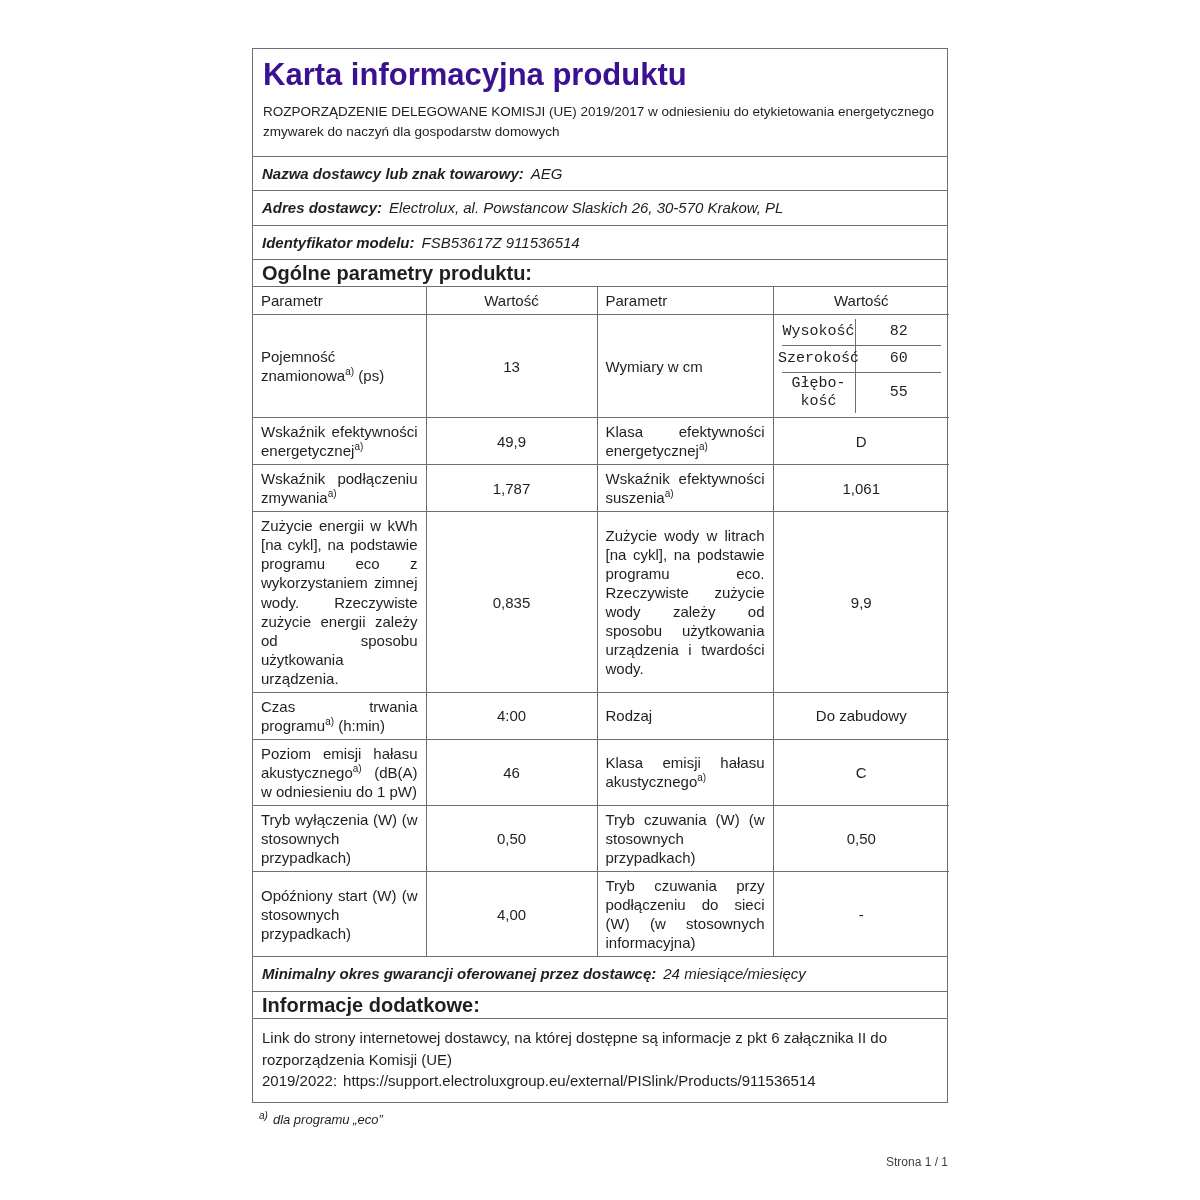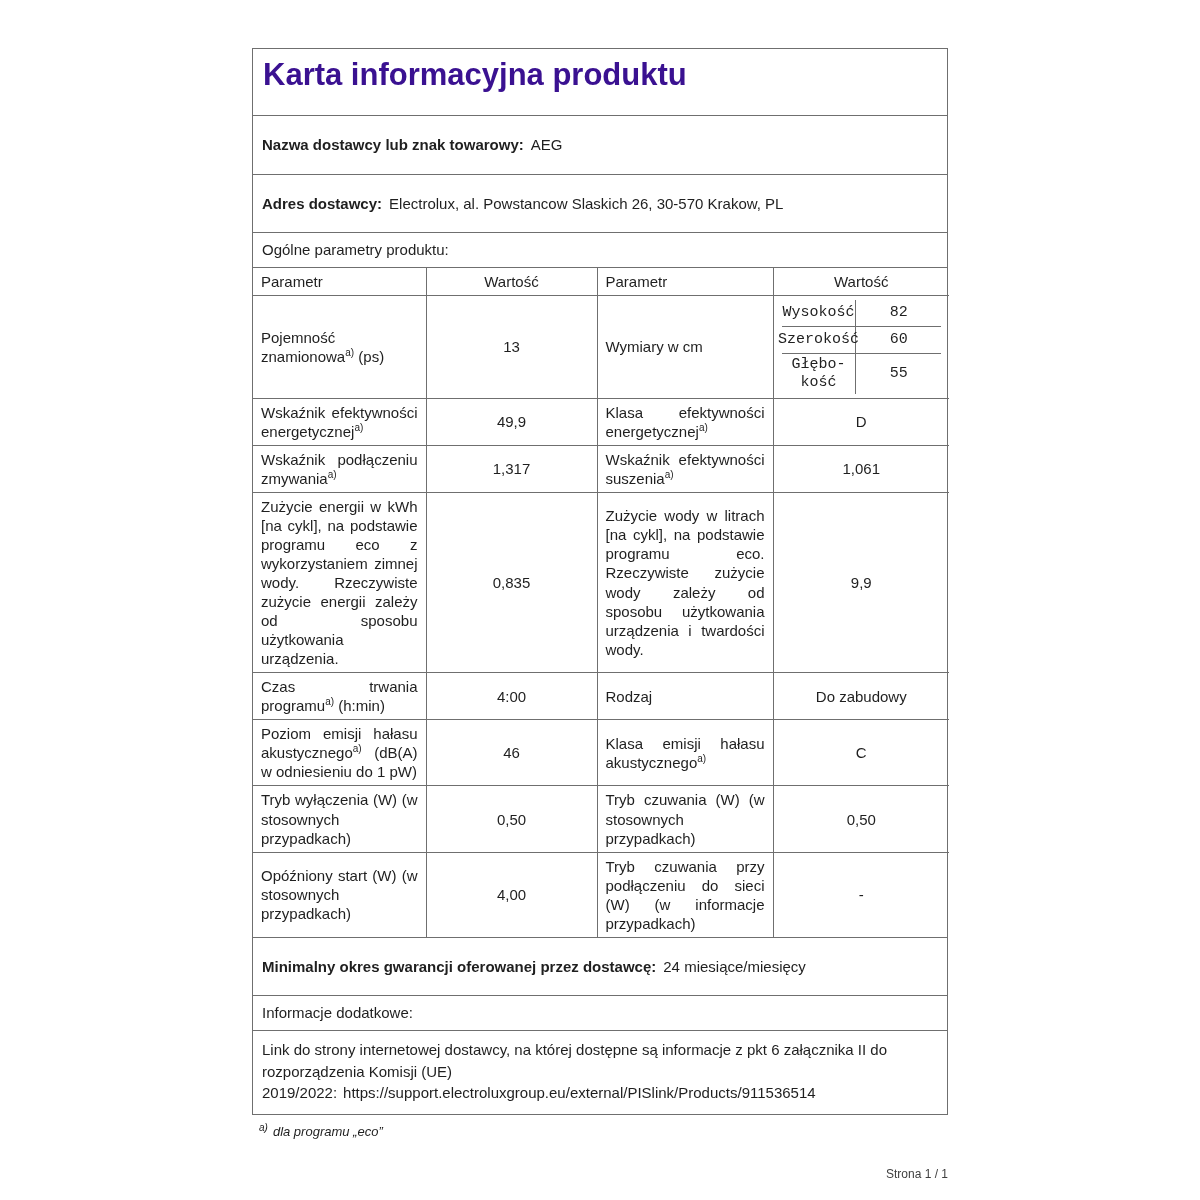--- a/index.html
+++ b/index.html
@@ -18,25 +18,25 @@
 
   .hdr { padding: 7px 10px 13px 10px; }
   .hdr h1 {
     margin: 2px 0 10px 0;
     font-size: 31px; line-height: 1.1;
     font-weight: bold;
     color: var(--title, #3a1191);
   }
   .hdr p { margin: 0; font-size: 13.5px; line-height: 1.5; }
 
-  .kv { padding: 19px 9px; font-size: 15px; line-height: 1.3; }
+  .kv { padding: 7px 9px; font-size: 15px; line-height: 1.3; font-style: italic; }
   .kv .k { font-weight: bold; }
   .kv .v { margin-left: 7px; }
 
-  .sec { padding: 7px 9px; font-size: 15px; font-weight: normal; line-height: 1.3; }
+  .sec { padding: 0 9px; font-size: 20px; font-weight: bold; line-height: 1.3; }
 
   table.grid {
     width: 100%;
     border-collapse: collapse;
     border: hidden; 
     table-layout: fixed;
     font-size: 15px;
   }
   table.grid col.c1 { width: 173px; }
   table.grid col.c2 { width: 171px; }
@@ -73,30 +73,34 @@
   .pagefoot { margin-top: 28px; text-align: right; font-size: 12px; color: var(--muted, #3f3f3f); }
 </style>
 </head>
 <body>
 
 <div class="doc">
   <div class="outer">
 
     <div class="hdr">
       <h1>Karta informacyjna produktu</h1>
+      <p>ROZPORZĄDZENIE DELEGOWANE KOMISJI (UE) 2019/2017 w odniesieniu do etykietowania energetycznego zmywarek do naczyń dla gospodarstw domowych</p>
     </div>
 
     <div class="kv">
       <span class="k">Nazwa dostawcy lub znak towarowy:</span><span class="v">AEG</span>
     </div>
 
     <div class="kv">
       <span class="k">Adres dostawcy:</span><span class="v">Electrolux, al. Powstancow Slaskich 26, 30-570 Krakow, PL</span>
     </div>
 
+    <div class="kv">
+      <span class="k">Identyfikator modelu:</span><span class="v">FSB53617Z 911536514</span>
+    </div>
 
     <div class="sec">Ogólne parametry produktu:</div>
 
     <div>
       <table class="grid">
         <colgroup>
             <col class="c1">
             <col class="c2">
             <col class="c3">
             <col class="c4">
@@ -127,21 +131,21 @@
 
           <tr>
             <td class="param"><span>Wskaźnik efektywności energetycznej</span><sup class="sp">a)</sup><span></span></td>
             <td class="val">49,9</td>
             <td class="param"><span>Klasa efektywności energetycznej</span><sup class="sp">a)</sup><span></span></td>
             <td class="val">D</td>
           </tr>
 
           <tr>
             <td class="param"><span>Wskaźnik podłączeniu zmywania</span><sup class="sp">a)</sup><span></span></td>
-            <td class="val">1,317</td>
+            <td class="val">1,787</td>
             <td class="param"><span>Wskaźnik efektywności suszenia</span><sup class="sp">a)</sup><span></span></td>
             <td class="val">1,061</td>
           </tr>
 
           <tr>
             <td class="param"><span>Zużycie energii w kWh [na cykl], na podstawie programu eco z wykorzystaniem zimnej wody. Rzeczywiste zużycie energii zależy od sposobu użytkowania urządzenia.</span></td>
             <td class="val">0,835</td>
             <td class="param"><span>Zużycie wody w litrach [na cykl], na podstawie programu eco. Rzeczywiste zużycie wody zależy od sposobu użytkowania urządzenia i twardości wody.</span></td>
             <td class="val">9,9</td>
           </tr>
@@ -163,21 +167,21 @@
           <tr>
             <td class="param"><span>Tryb wyłączenia (W) (w stosownych przypadkach)</span></td>
             <td class="val">0,50</td>
             <td class="param"><span>Tryb czuwania (W) (w stosownych przypadkach)</span></td>
             <td class="val">0,50</td>
           </tr>
 
           <tr>
             <td class="param"><span>Opóźniony start (W) (w stosownych przypadkach)</span></td>
             <td class="val">4,00</td>
-            <td class="param"><span>Tryb czuwania przy podłączeniu do sieci (W) (w informacje przypadkach)</span></td>
+            <td class="param"><span>Tryb czuwania przy podłączeniu do sieci (W) (w stosownych informacyjna)</span></td>
             <td class="val">-</td>
           </tr>
         </tbody>
       </table>
     </div>
 
     <div class="kv">
       <span class="k">Minimalny okres gwarancji oferowanej przez dostawcę:</span><span class="v">24 miesiące/miesięcy</span>
     </div>
 

